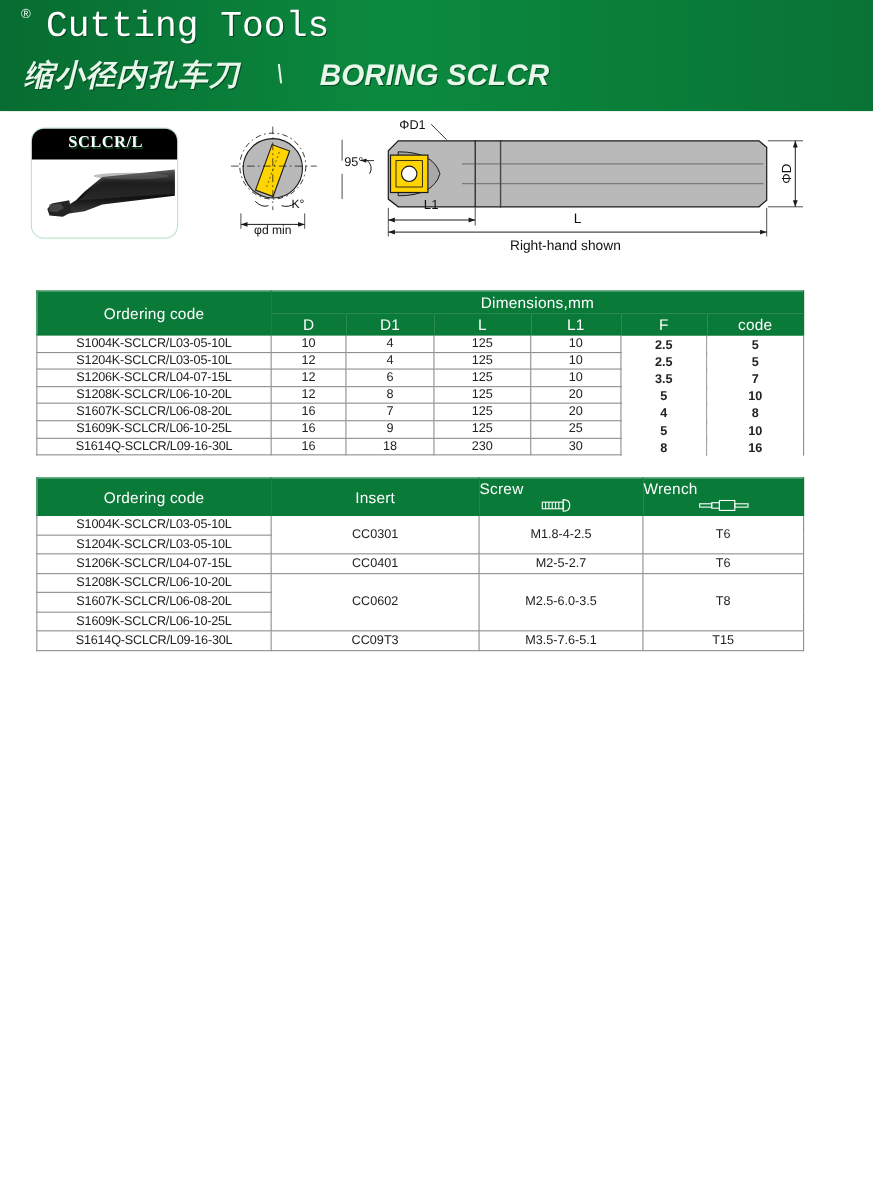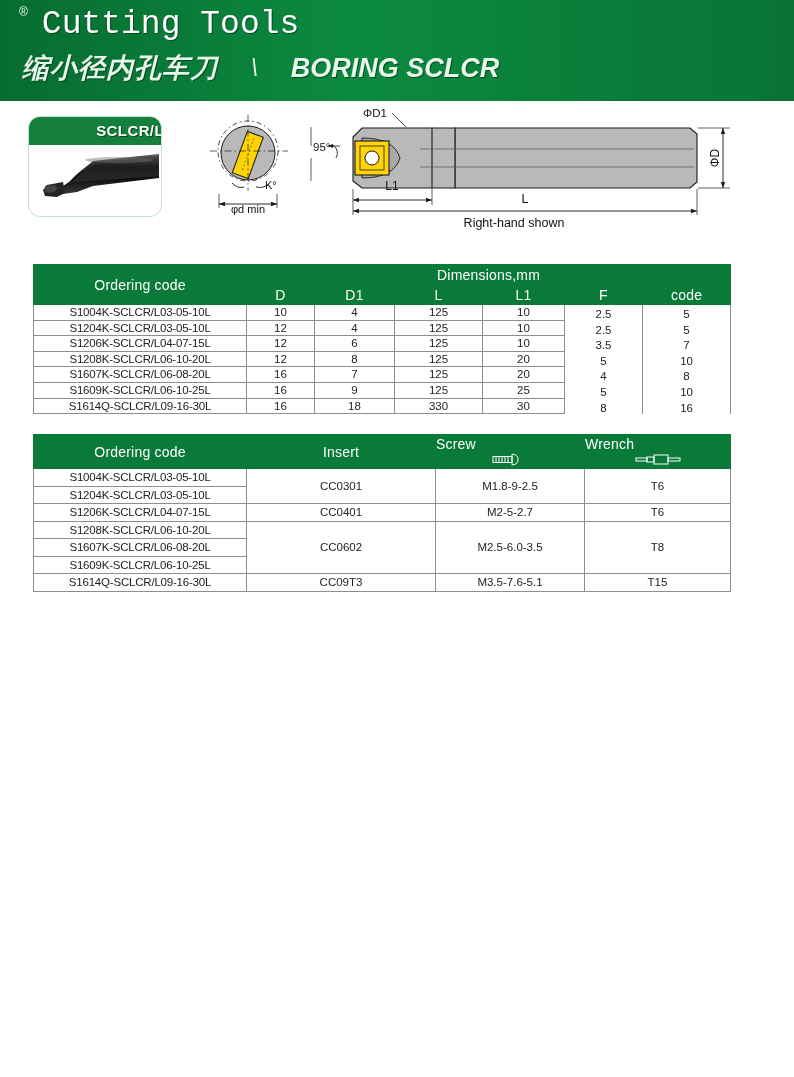--- a/index.html
+++ b/index.html
@@ -21,22 +21,22 @@
   .sub-sep{font-size:24px;margin:0 5px;font-style:italic;}
   .sub-en{font-size:27px;font-style:italic;font-weight:bold;letter-spacing:0px;
     text-shadow:1px 1px 0 #044a21;}
 
   
   .diagram{position:absolute;left:0;top:101px;width:794px;height:150px;}
 
   
   .prod-card{position:absolute;left:28px;top:15px;width:134px;height:101px;
     border:1px solid #bfe3cd;border-radius:12px;background:#fff;box-sizing:border-box;overflow:hidden;}
-  .prod-head{position:absolute;left:-1px;top:-1px;width:136px;height:29px;background:#15803d;
-    border-radius:12px 12px 0 0;display:flex;align-items:center;justify-content:flex-end;}
+  .prod-head{position:absolute;left:-1px;top:-1px;width:136px;height:29px;background:#000000;
+    border-radius:12px 12px 0 0;display:flex;align-items:center;justify-content:center;font-family:Liberation Serif, serif;}
   .prod-head span{color:#fff;font-size:15px;font-weight:bold;letter-spacing:.4px;
     text-shadow:1px 1px 0 #03491f;}
   .prod-photo{position:absolute;left:4px;top:31px;width:126px;height:66px;}
 
   .svg-abs{position:absolute;left:0;top:0;}
 
   
   .tbl{position:absolute;border-collapse:collapse;table-layout:fixed;
        font-family:"Liberation Sans",sans-serif;}
   .tbl th,.tbl td{border:1px solid #8e8e8e;padding:0;text-align:center;
@@ -44,21 +44,21 @@
   .tbl thead th{background:#0a7a38;color:#fff;border:1px solid #0a7a38;
        font-size:14px;letter-spacing:.2px;}
   .tbl tbody td{font-size:11.5px;height:15px;line-height:15px;background:#fff;}
   .code-cell{font-size:11.5px;letter-spacing:-.2px;}
 
   #table1{left:33px;top:264px;width:697px;}
   #table1 thead th{height:19px;}
   #table1 tbody td{height:14.6px;line-height:14.6px;}
 
   
-  #table1 td.shift{position:relative;top:2px;}
+  #table1 td.shift{position:relative;top:2px;font-weight:bold;}
 
   #table2{left:33px;top:434px;width:697px;}
   #table2 thead th{height:33px;vertical-align:middle;}
   #table2 tbody td{height:16.5px;line-height:16.5px;}
   .th-icon{display:block;margin:2px auto 0;}
   .th-stack{display:flex;flex-direction:column;align-items:flex-start;justify-content:center;line-height:13px;}
 </style>
 </head>
 <body>
 
@@ -257,21 +257,21 @@
       <td>9</td>
       <td>125</td>
       <td>25</td>
       <td class="shift">5</td>
       <td class="shift">10</td>
     </tr>
     <tr>
       <td class="code-cell">S1614Q-SCLCR/L09-16-30L</td>
       <td>16</td>
       <td>18</td>
-      <td>330</td>
+      <td>230</td>
       <td>30</td>
       <td class="shift">8</td>
       <td class="shift">16</td>
     </tr>
   </tbody>
 </table>
 
 <table class="tbl" id="table2">
   <colgroup>
     <col style="width:213px">
@@ -309,21 +309,21 @@
             <rect x="34" y="5" width="12" height="3" fill="none" stroke="#fff" stroke-width="1"></rect>
           </svg>
         </span>
       </th>
     </tr>
   </thead>
   <tbody>
     <tr>
       <td class="code-cell">S1004K-SCLCR/L03-05-10L</td>
       <td rowspan="2">CC0301</td>
-      <td rowspan="2">M1.8-9-2.5</td>
+      <td rowspan="2">M1.8-4-2.5</td>
       <td rowspan="2">T6</td>
     </tr>
     <tr>
       <td class="code-cell">S1204K-SCLCR/L03-05-10L</td>
     </tr>
     <tr>
       <td class="code-cell">S1206K-SCLCR/L04-07-15L</td>
       <td>CC0401</td>
       <td>M2-5-2.7</td>
       <td>T6</td>

